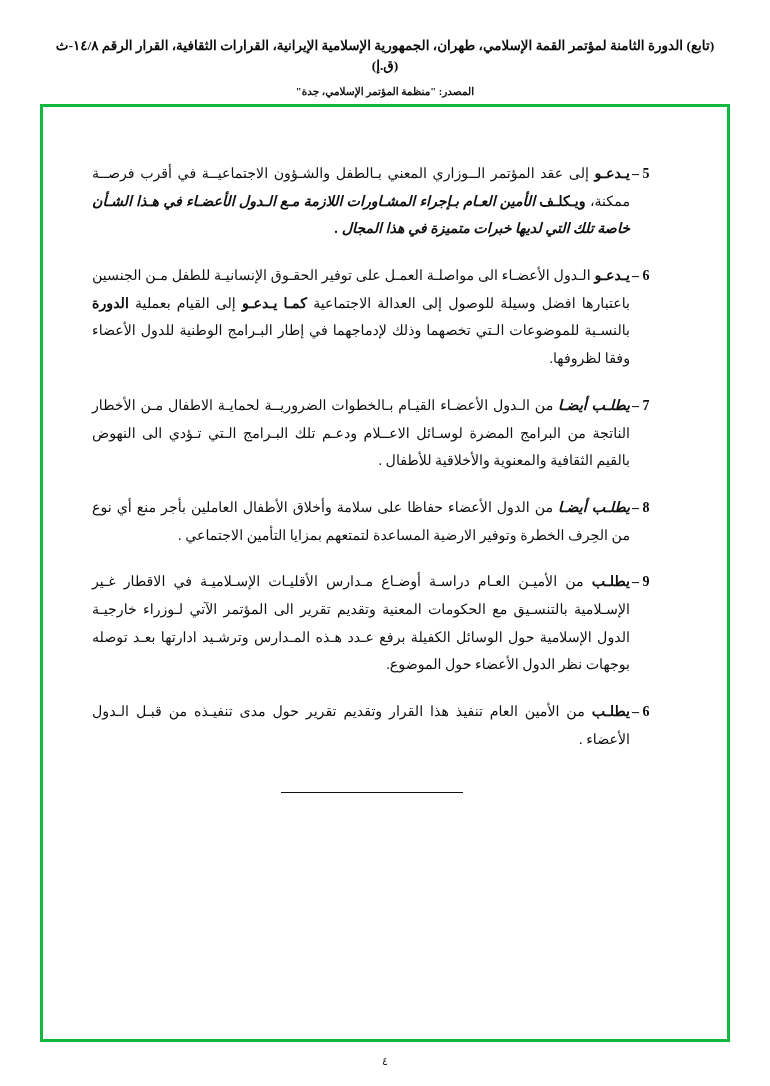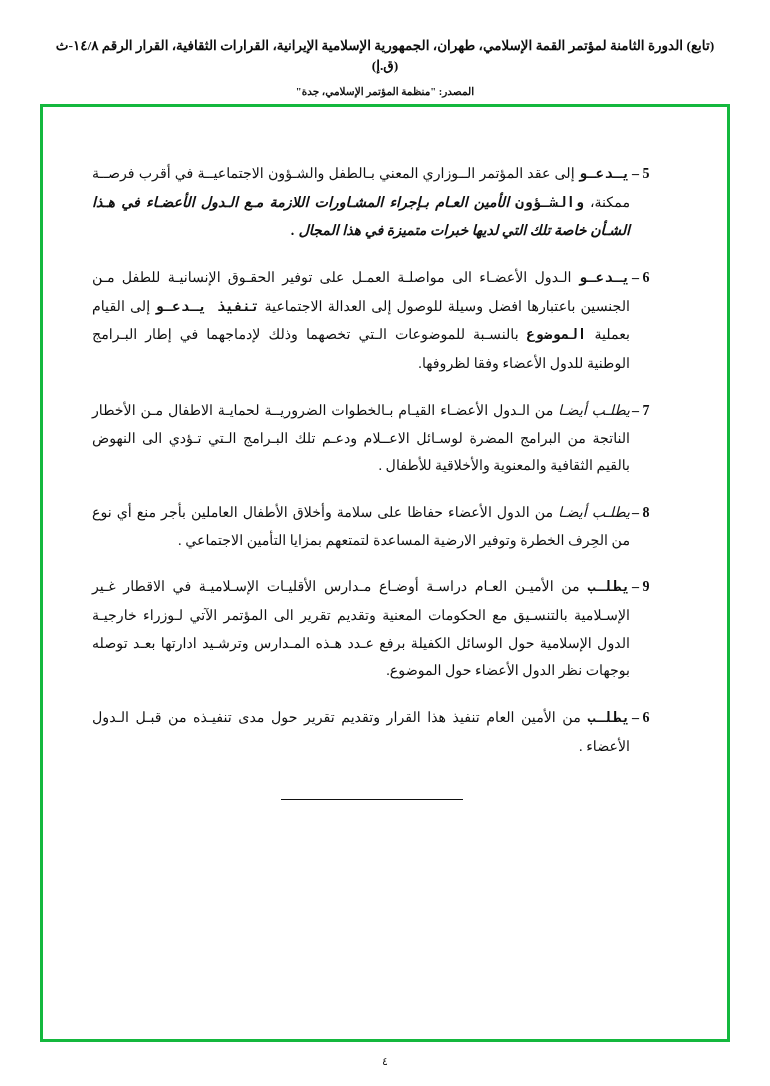--- a/index.html
+++ b/index.html
@@ -87,28 +87,27 @@
   .txt {
     flex: 1 1 auto;
     font-size: 14.2px;
     line-height: 1.95;
     text-align: justify;
     text-justify: inter-word;
     color: #101010;
   }
   .txt b {
     font-weight: bold;
-    font-family: Liberation Mono, monospace;
   }
   .txt i {
     font-style: italic;
     font-weight: bold;
   }
   .txt .bi {
-    font-weight: normal;
+    font-weight: bold;
     font-style: italic;
   }
   .p5 .txt { letter-spacing: 0.2px; }
 
   
   .rule-wrap {
     margin-top: 26px;
     text-align: center;
   }
   .rule {
@@ -139,26 +138,26 @@
     <div class="header-line">(تابع) الدورة الثامنة لمؤتمر القمة الإسلامي، طهران، الجمهورية الإسلامية الإيرانية، القرارات الثقافية، القرار الرقم ١٤/٨-ث (ق.إ)</div>
     <div class="header-source">المصدر:  "منظمة المؤتمر الإسلامي، جدة"</div>
   </div>
 
   <div class="frame"></div>
 
   <div class="content">
 
     <div class="para p5">
       <div class="num">5 –</div>
-      <div class="txt"><b>يـدعـو</b> إلى عقد المؤتمر الــوزاري المعني بـالطفل والشـؤون الاجتماعيــة  في أقرب فرصــة ممكنة، <b>والشـؤون</b> <i>الأمين العـام بـإجراء المشـاورات اللازمة مـع الـدول الأعضـاء في هـذا الشـأن خاصة تلك التي لديها خبرات متميزة في هذا المجال .</i></div>
+      <div class="txt"><b>يـدعـو</b> إلى عقد المؤتمر الــوزاري المعني بـالطفل والشـؤون الاجتماعيــة  في أقرب فرصــة ممكنة، <b>ويـكلـف</b> <i>الأمين العـام بـإجراء المشـاورات اللازمة مـع الـدول الأعضـاء في هـذا الشـأن خاصة تلك التي لديها خبرات متميزة في هذا المجال .</i></div>
     </div>
 
     <div class="para">
       <div class="num">6 –</div>
-      <div class="txt"><b>يـدعـو</b> الـدول الأعضـاء الى مواصلـة العمـل على توفير الحقـوق الإنسانيـة للطفل مـن الجنسين باعتبارها افضل وسيلة للوصول إلى العدالة الاجتماعية <b>تنفيذ يـدعـو</b> إلى القيام بعملية <b>الموضوع</b> بالنسـبة للموضوعات الـتي تخصهما وذلك لإدماجهما في إطار البـرامج الوطنية للدول الأعضاء وفقا لظروفها.</div>
+      <div class="txt"><b>يـدعـو</b> الـدول الأعضـاء الى مواصلـة العمـل على توفير الحقـوق الإنسانيـة للطفل مـن الجنسين باعتبارها افضل وسيلة للوصول إلى العدالة الاجتماعية <b>كمـا يـدعـو</b> إلى القيام بعملية <b>الدورة</b> بالنسـبة للموضوعات الـتي تخصهما وذلك لإدماجهما في إطار البـرامج الوطنية للدول الأعضاء وفقا لظروفها.</div>
     </div>
 
     <div class="para">
       <div class="num">7 –</div>
       <div class="txt"><span class="bi">يطلـب أيضـا</span> من الـدول الأعضـاء القيـام بـالخطوات الضروريــة لحمايـة الاطفال مـن الأخطار الناتجة من البرامج المضرة لوسـائل الاعــلام ودعـم تلك البـرامج الـتي تـؤدي الى النهوض بالقيم الثقافية والمعنوية والأخلاقية للأطفال .</div>
     </div>
 
     <div class="para">
       <div class="num">8 –</div>
       <div class="txt"><span class="bi">يطلـب أيضـا</span> من الدول الأعضاء حفاظا على سلامة وأخلاق الأطفال العاملين بأجر  منع أي نوع من الحِرف الخطرة وتوفير الارضية المساعدة لتمتعهم بمزايا التأمين الاجتماعي .</div>

